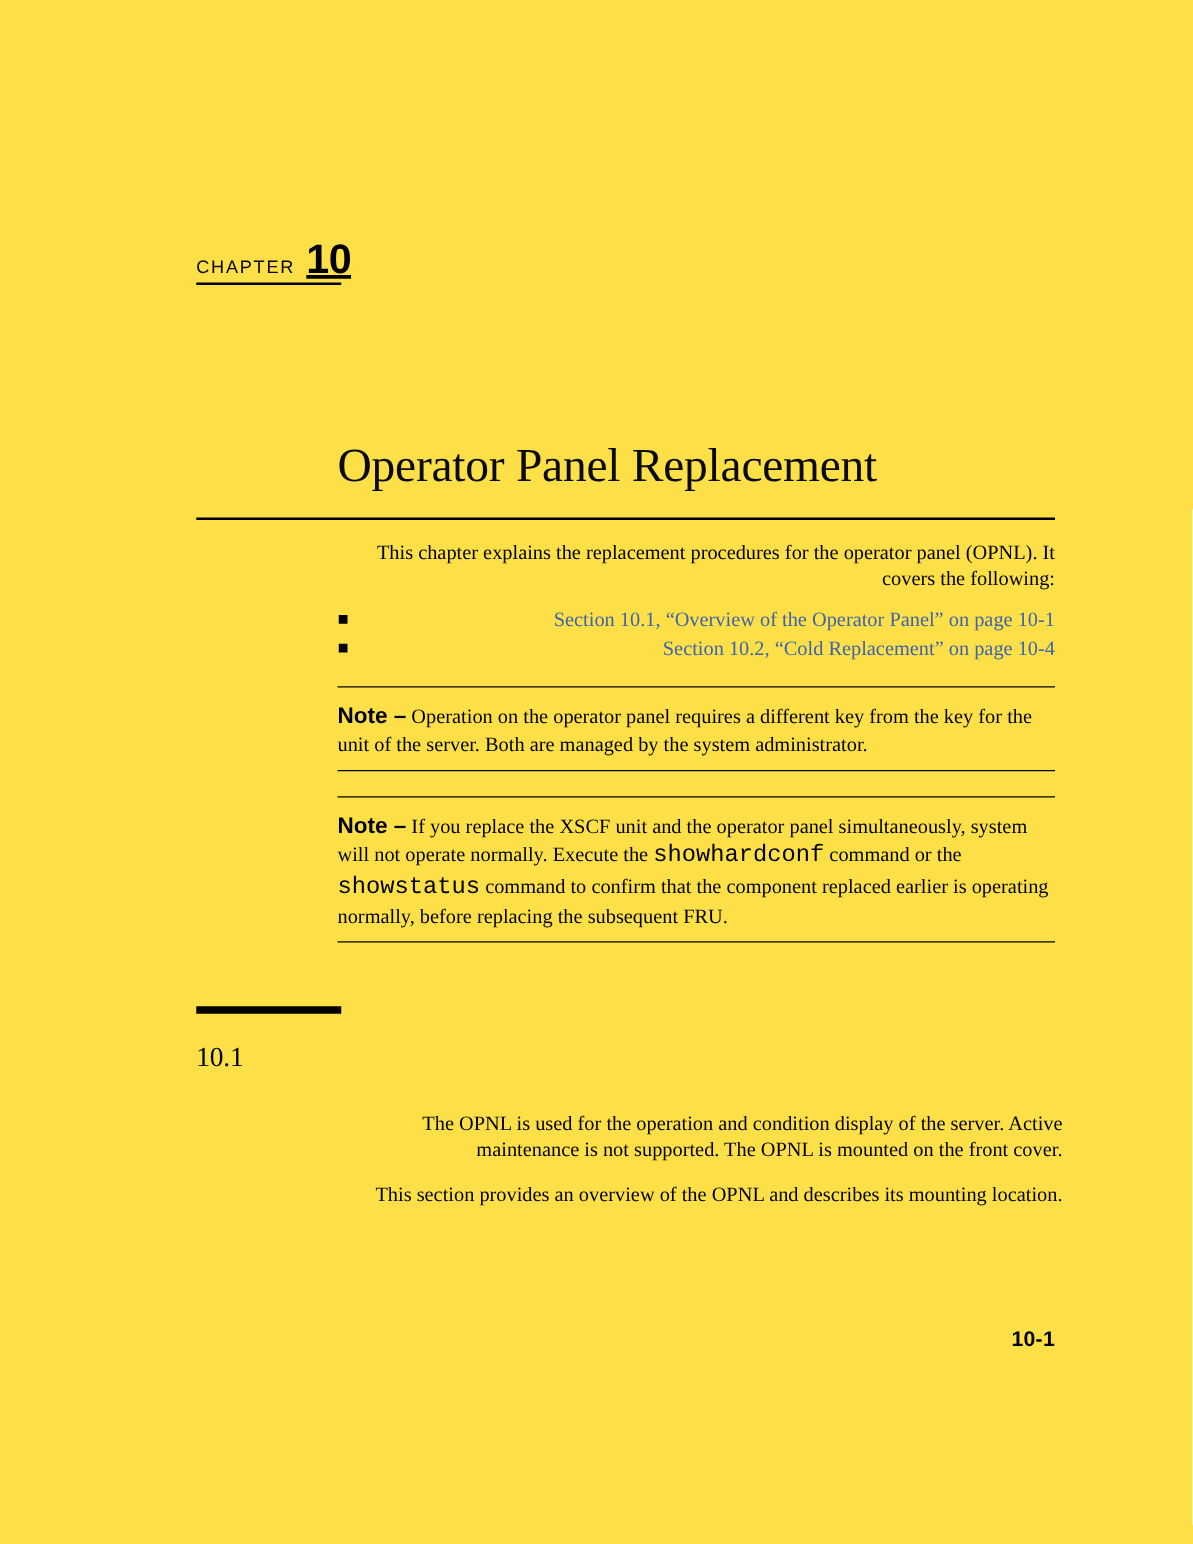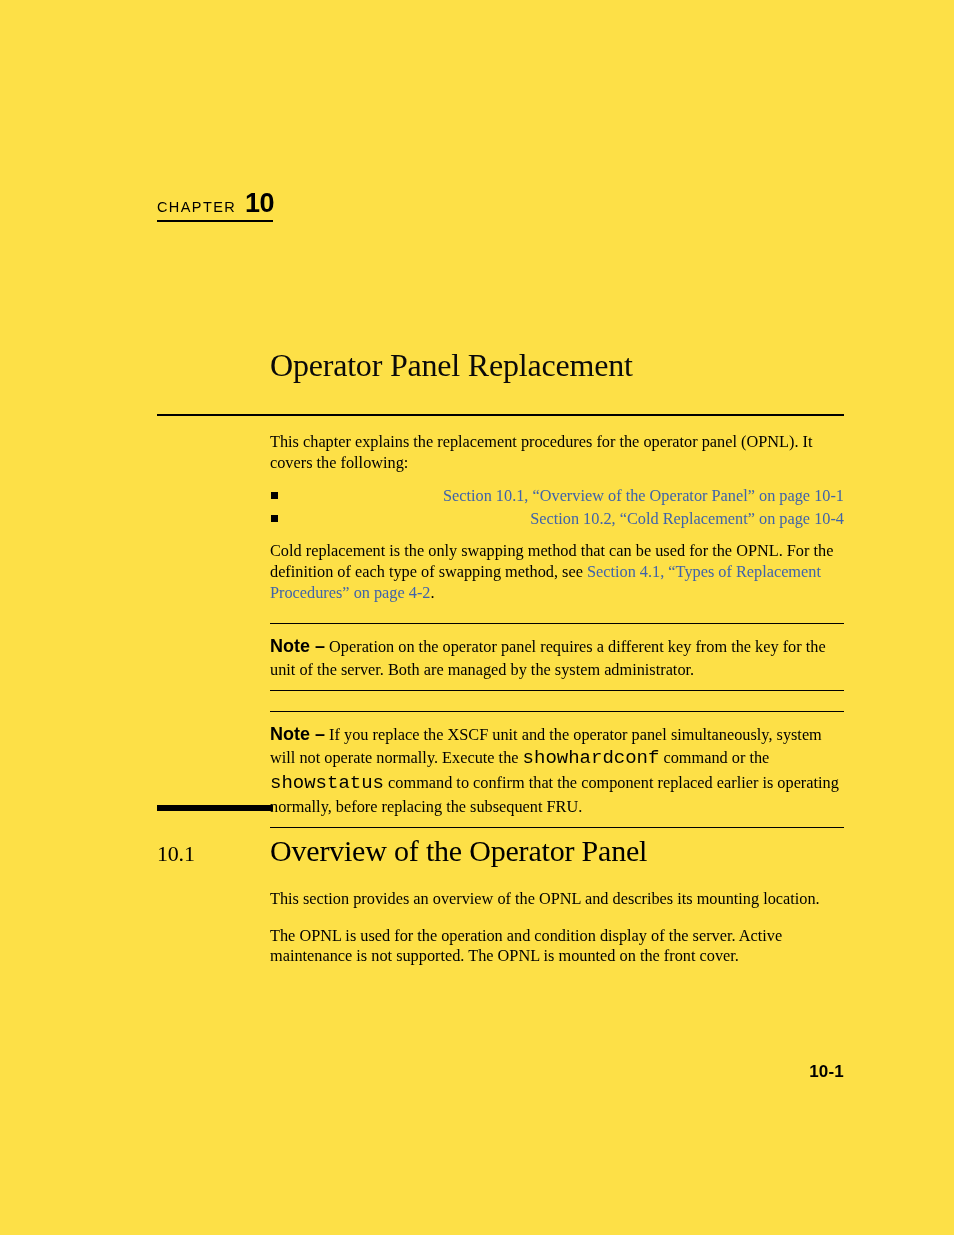--- a/index.html
+++ b/index.html
@@ -41,34 +41,35 @@
   .chapter-word {
     font-family: "Liberation Sans", "DejaVu Sans", sans-serif;
     font-size: 14.5px;
     letter-spacing: 1.4px;
     font-weight: 400;
     color: #000;
     line-height: 1;
   }
   .chapter-num {
     font-family: "Liberation Sans", "DejaVu Sans", sans-serif;
-    font-size: 27px;
+    font-size: 33px;
     font-weight: 700;
     letter-spacing: -0.5px;
     color: #000;
     line-height: 1;
+    text-decoration: underline;
   }
 
   
   .chapter-title {
     position: absolute;
     left: 270px;
     top: 327px;
     right: 100px;
-    font-size: 32px;
+    font-size: 38px;
     font-weight: 400;
     line-height: 1.12;
     letter-spacing: -0.2px;
     color: #0a0a0a;
   }
 
   
   .title-rule {
     position: absolute;
     left: 157px;
@@ -83,21 +84,21 @@
     position: absolute;
     left: 270px;
     top: 432px;
     width: 574px;
   }
 
   p.body {
     margin: 0 0 12px 0;
     font-size: 16.3px;
     line-height: 1.27;
-    text-align: left;
+    text-align: right;
   }
 
   a.xref, .xref {
     color: #3f63ab;
     text-decoration: none;
   }
 
   ul.bullets {
     list-style: none;
     margin: 2px 0 12px 0;
@@ -219,38 +220,36 @@
       <li>
         <span class="sq"></span>
         <a class="xref" href="#">Section 10.1, “Overview of the Operator Panel” on page 10-1</a>
       </li>
       <li>
         <span class="sq"></span>
         <a class="xref" href="#">Section 10.2, “Cold Replacement” on page 10-4</a>
       </li>
     </ul>
 
-    <p class="body"><span>Cold replacement is the only swapping method that can be used for the OPNL. For the definition of each type of swapping method, see </span><a class="xref" href="#">Section 4.1, “Types of Replacement Procedures” on page 4-2</a><span>.</span></p>
 
     <div class="note">
       <p><span class="note-label">Note –</span><span> Operation on the operator panel requires a different key from the key for the unit of the server. Both are managed by the system administrator.</span></p>
     </div>
 
     <div class="note">
       <p><span class="note-label">Note –</span><span> If you replace the XSCF unit and the operator panel simultaneously, system will not operate normally. Execute the </span><code class="mono">showhardconf</code><span> command or the </span><code class="mono">showstatus</code><span> command to confirm that the component replaced earlier is operating normally, before replacing the subsequent FRU.</span></p>
     </div>
 
   </div>
 
   <div class="section-bar"></div>
   <div class="section-head">
     <span class="section-num">10.1</span>
-    <span class="section-title">Overview of the Operator Panel</span>
   </div>
 
   <div class="body-col-2">
+    <p class="body">The OPNL is used for the operation and condition display of the server. Active maintenance is not supported. The OPNL is mounted on the front cover.</p>
     <p class="body">This section provides an overview of the OPNL and describes its mounting location.</p>
-    <p class="body">The OPNL is used for the operation and condition display of the server. Active maintenance is not supported. The OPNL is mounted on the front cover.</p>
   </div>
 
   <div class="folio">10-1</div>
 
 </div>
 
 </body></html>

